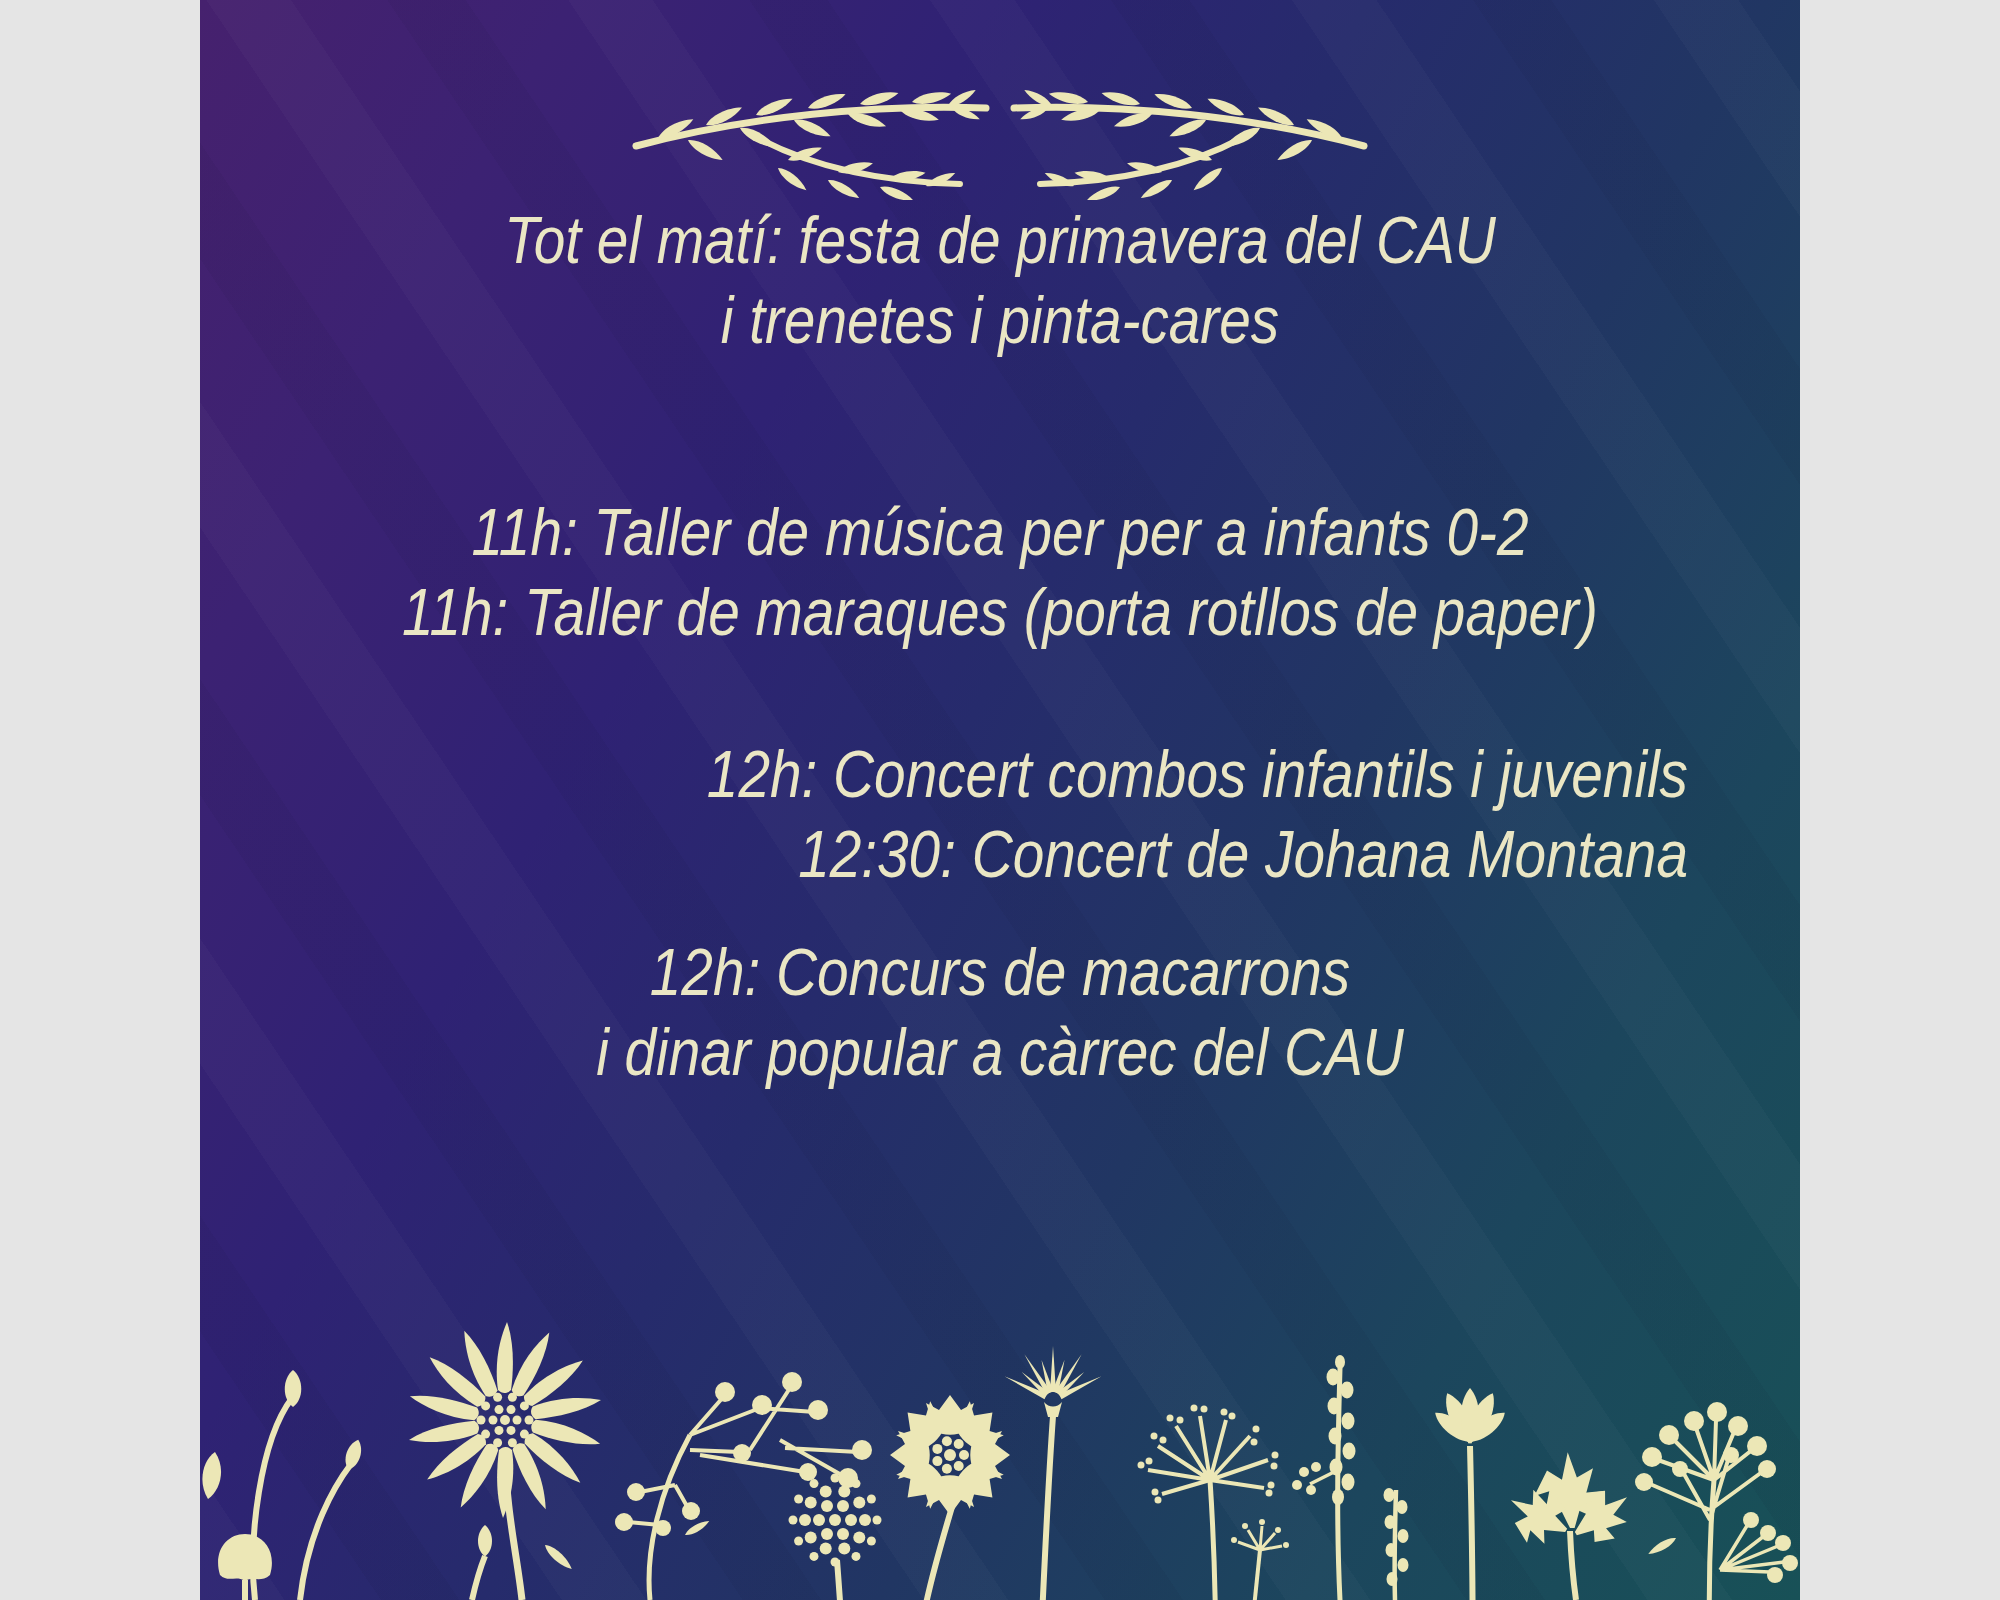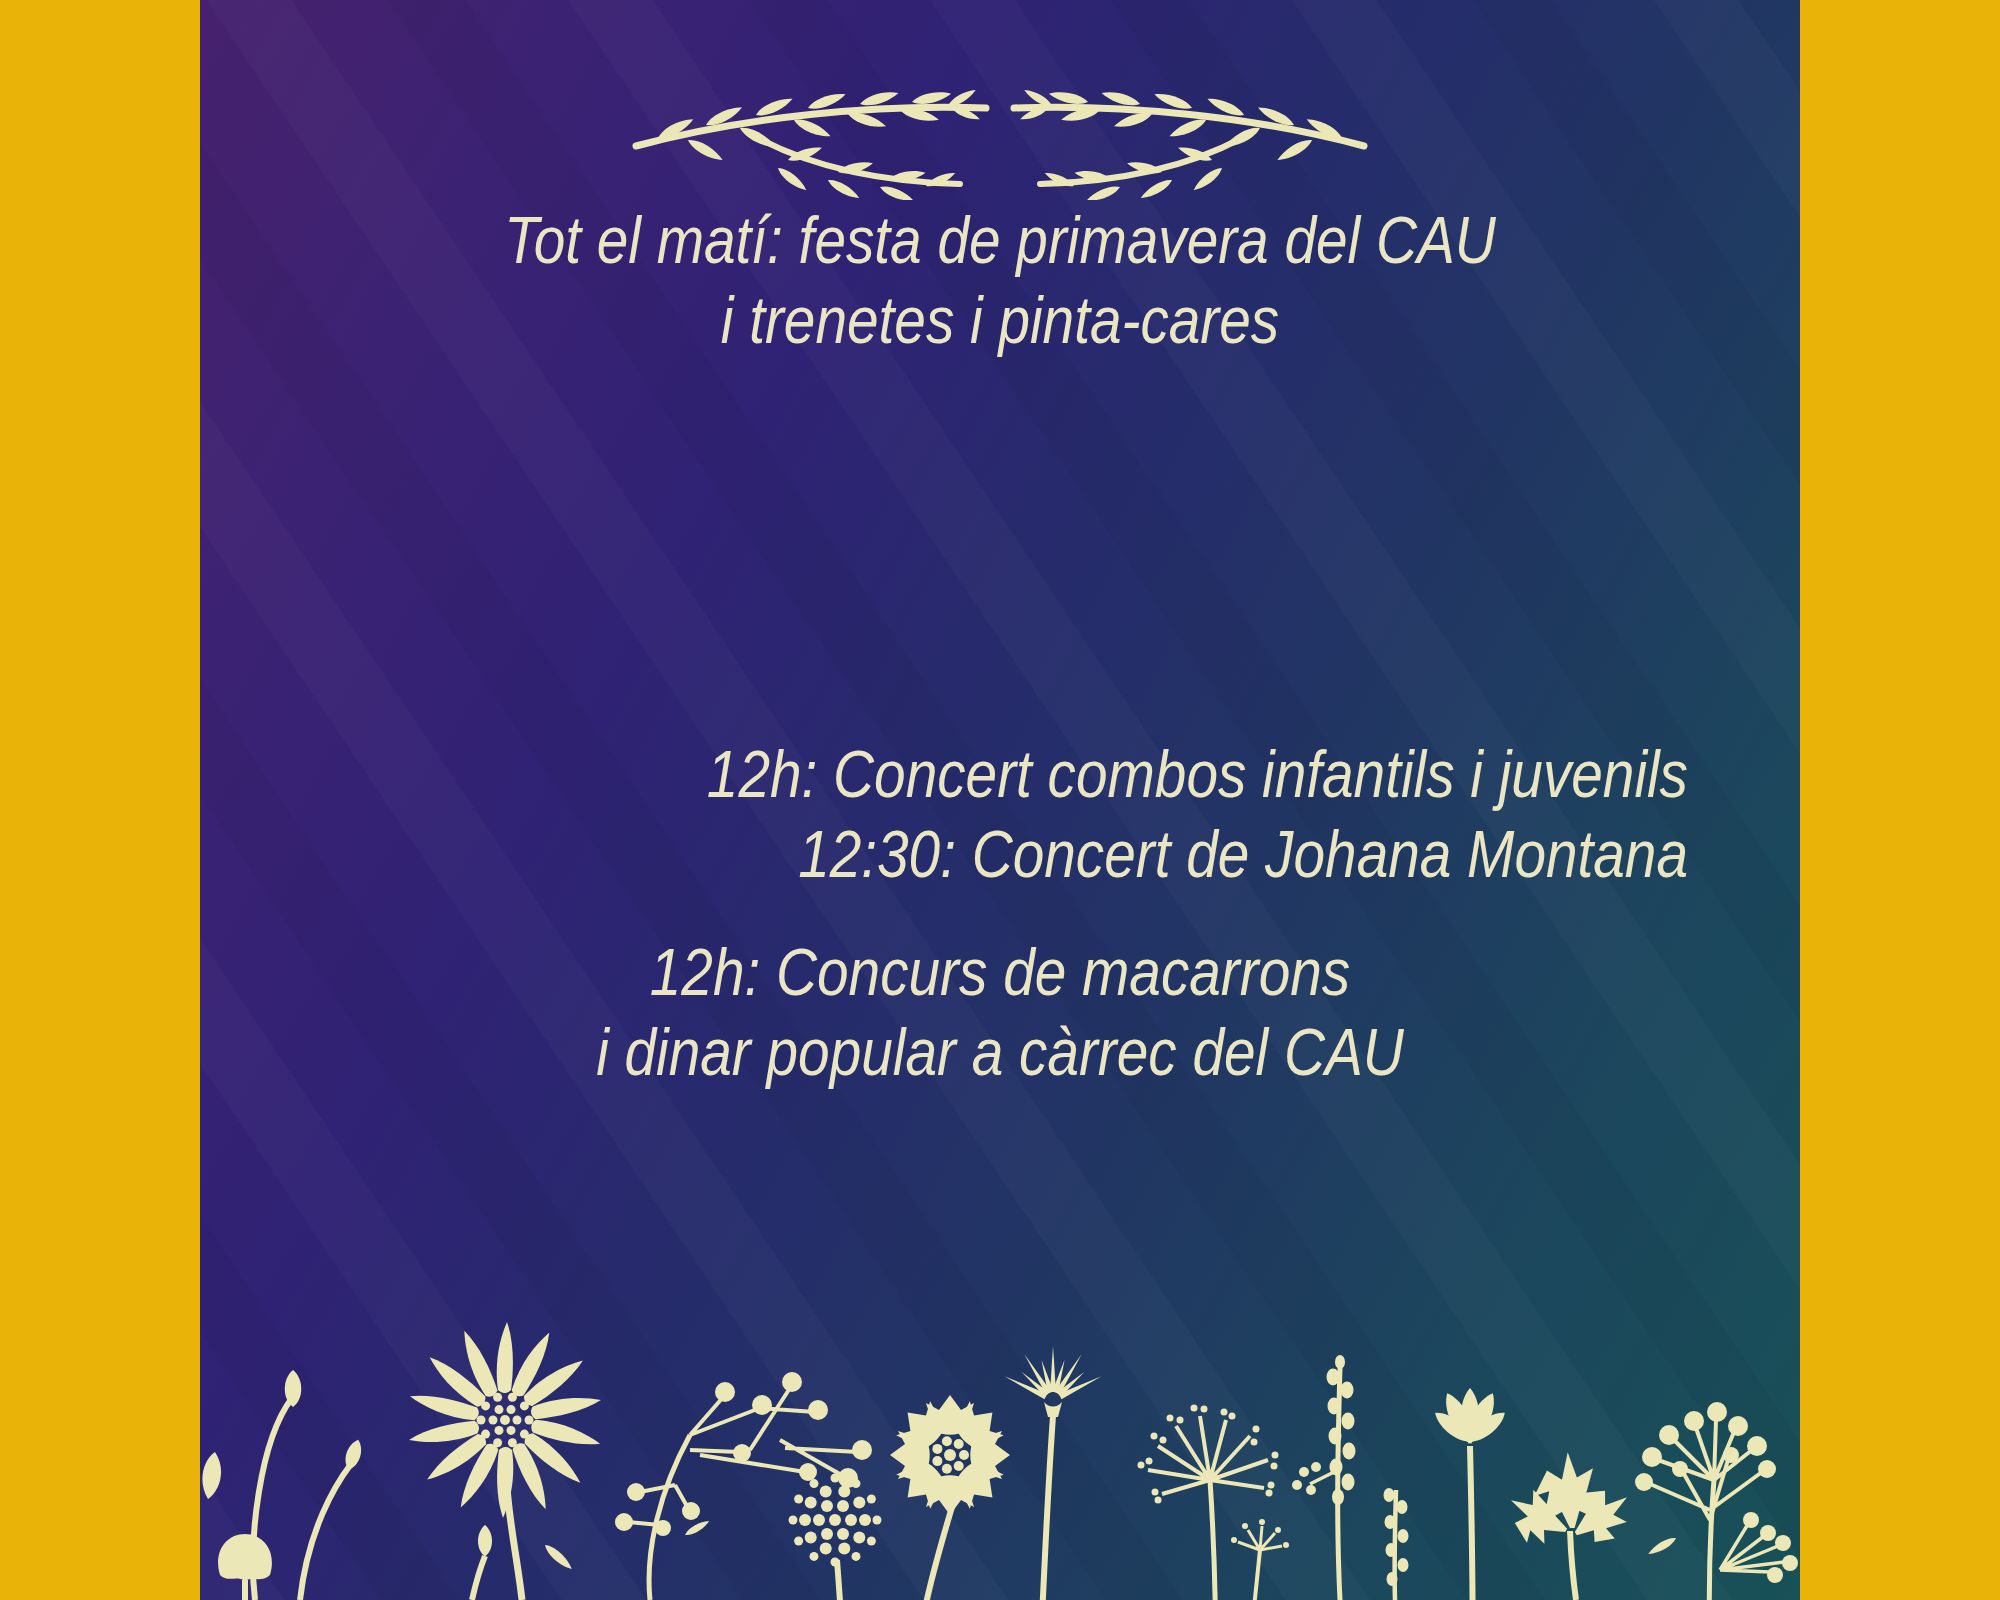--- a/index.html
+++ b/index.html
@@ -1,17 +1,17 @@
 <!DOCTYPE html>
 <html><head>
 <meta charset="utf-8">
 <style>
   html,body { margin:0; padding:0; background:#ffffff; }
   .canvas {
-    position:relative; width:2000px; height:1600px; background:#eab308;
+    position:relative; width:2000px; height:1600px; background:#e5e5e5;
     overflow:hidden; font-family:"Liberation Sans", sans-serif;
   }
   .poster {
     position:absolute; left:200px; top:0; width:1600px; height:1600px;
     overflow:hidden;
     background:linear-gradient(119deg,
       #46216E 0%, #3C2273 15%, #2F2274 32%, #262B6C 47%,
       #213663 63%, #1C465D 80%, #185157 100%);
   }
   .texture {
@@ -77,20 +77,24 @@
         </g>
         <g>
           <use href="#lbranch" transform="translate(744,0) scale(-1,1)"></use>
         </g>
       </svg>
     </div>
 
     <div class="schedule-group g1">
       <div class="schedule-line">Tot el matí: festa de primavera del CAU</div>
       <div class="schedule-line">i trenetes i pinta-cares</div>
+    </div>
+    <div class="schedule-group g2">
+      <div class="schedule-line">11h: Taller de música per per a infants 0-2</div>
+      <div class="schedule-line">11h: Taller de maraques (porta rotllos de paper)</div>
     </div>
     <div class="schedule-group g3">
       <div class="schedule-line">12h: Concert combos infantils i juvenils</div>
       <div class="schedule-line">12:30: Concert de Johana Montana</div>
     </div>
     <div class="schedule-group g4">
       <div class="schedule-line">12h: Concurs de macarrons</div>
       <div class="schedule-line">i dinar popular a càrrec del CAU</div>
     </div>
 

